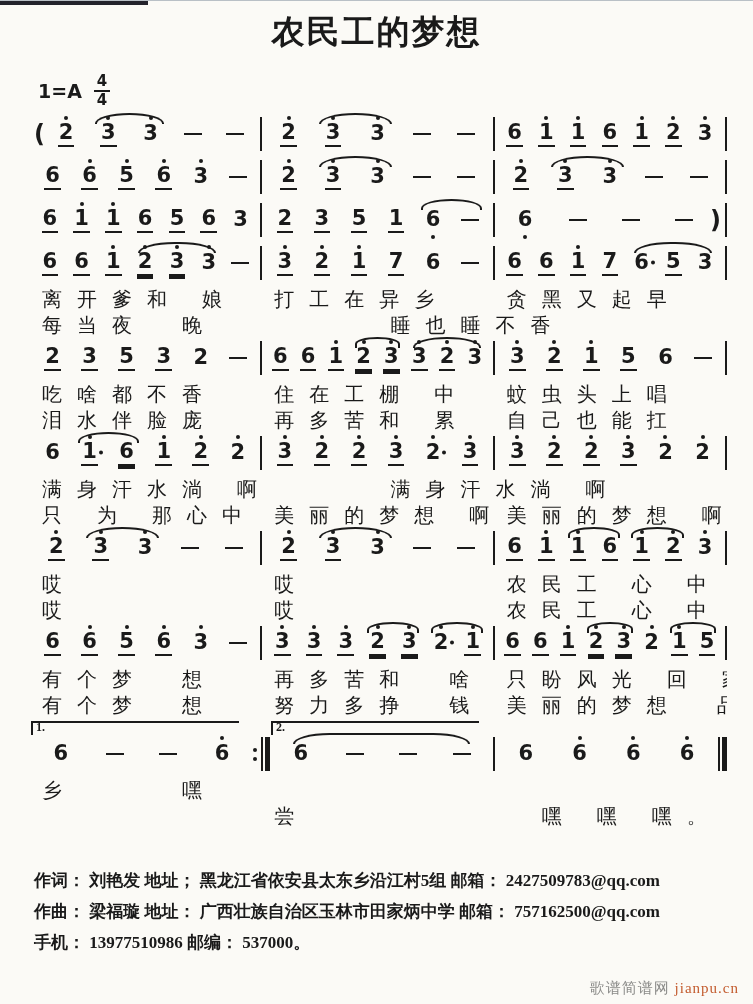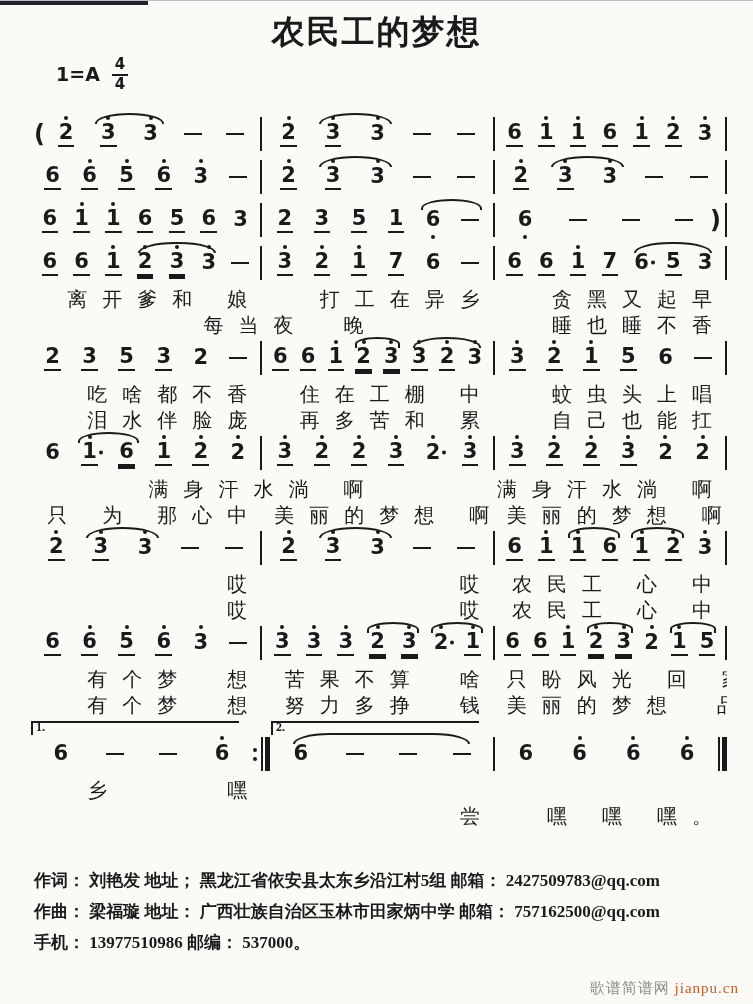--- a/index.html
+++ b/index.html
@@ -10,22 +10,22 @@
   }
   .scan-bar{position:absolute;top:0;left:0;width:148px;height:5px;background:#23232b;}
   .scan-hair{position:absolute;top:0;left:0;right:0;height:1px;background:#b9c0c6;}
 
   
   .title{
     margin:10px 12px 0;text-align:center;
     font-size:33px;font-weight:bold;letter-spacing:2px;
     font-family:"Liberation Serif","DejaVu Serif",serif;
   }
-  .header-row{display:flex;justify-content:space-between;align-items:flex-start;
-    margin:2px 14px 0 56px;height:52px;}
+  .header-row{display:flex;justify-content:space-between;align-items:flex-end;
+    margin:2px 14px 0 38px;height:52px;}
   .keysig{display:flex;align-items:center;font:700 19px/1 "DejaVu Sans",sans-serif;}
   .frac{display:inline-flex;flex-direction:column;align-items:center;
     font:700 15px/1.05 "DejaVu Sans",sans-serif;margin-left:12px;}
   .frac .ftop{border-bottom:2px solid #1a1a1a;padding:0 3px 1px;}
   .frac .fbot{padding-top:1px;}
   .credits{text-align:left;font-size:17px;font-weight:bold;line-height:1.35;}
 
   
   .score{margin-top:6px;}
   .score-line{display:flex;align-items:stretch;height:38px;margin:0 26px 5px 30px;}
@@ -62,21 +62,21 @@
   .bar .thin{width:2px;height:34px;background:#1a1a1a;}
   .bar .thick{width:5px;height:34px;background:#1a1a1a;}
   .bar .rdots{display:flex;flex-direction:column;gap:5px;margin-right:2px;}
   .bar .rdots i{width:4px;height:4px;border-radius:50%;background:#1a1a1a;}
 
   .volta{position:absolute;top:-14px;left:1px;right:14px;height:12px;
     border-top:2px solid #1a1a1a;border-left:2px solid #1a1a1a;}
   .volta i{position:absolute;left:3px;top:-2px;font:700 12px/1 "Liberation Serif",serif;
     font-style:normal;}
 
-  .lyric-row{display:flex;margin:1px 26px 1px 30px;text-align:right;}
+  .lyric-row{display:flex;margin:1px 26px 1px 30px;}
   .lyric-cell{flex:1 1 0;font:400 20px/25px "Liberation Serif","DejaVu Serif",serif;
     letter-spacing:15px;white-space:pre;padding-left:12px;color:#1a1a1a;overflow:hidden;}
 
   
   .footer{margin:39px 34px 0;}
   .footer p{font:700 17px/25px "Liberation Serif","DejaVu Serif",serif;margin:0 0 6px;}
 
   .watermark{position:absolute;right:14px;bottom:8px;
     font:400 15px/1 "Liberation Serif",serif;color:#8b8b89;letter-spacing:1px;margin-left:29px;}
   .watermark b{color:#c35b2e;font-weight:400;}
@@ -835,21 +835,21 @@
               <span class="dg">5</span>
             </span>
           </span>
         </div>
         <span class="bar">
           <span class="thin"></span>
         </span>
       </div>
       <div class="lyric-row">
         <div class="lyric-cell">有个梦　想</div>
-        <div class="lyric-cell">苦果不算　啥</div>
+        <div class="lyric-cell">再多苦和　啥</div>
         <div class="lyric-cell">只盼风光 回 家</div>
       </div>
       <div class="lyric-row">
         <div class="lyric-cell">有个梦　想</div>
         <div class="lyric-cell">努力多挣　钱</div>
         <div class="lyric-cell">美丽的梦想　品</div>
       </div>
       <div class="score-line has-volta">
         <div class="measure">
           <span class="volta">

